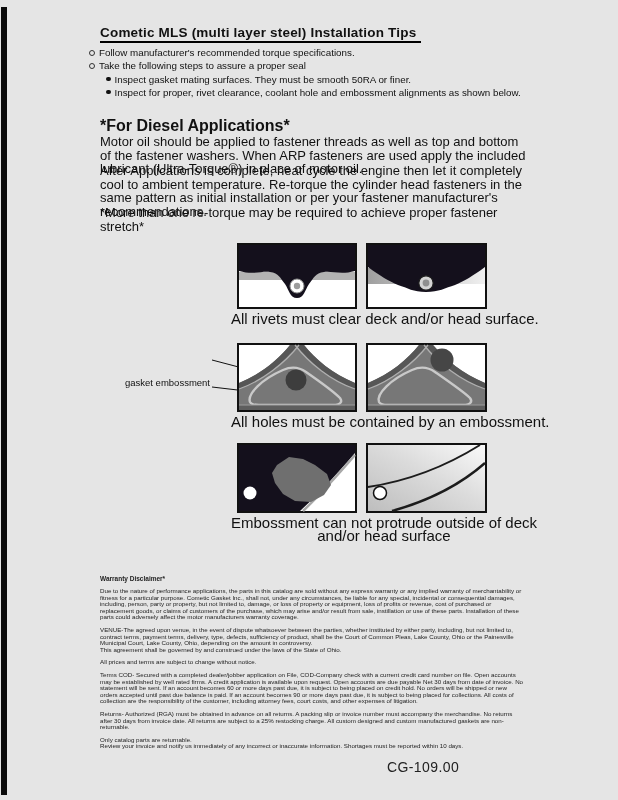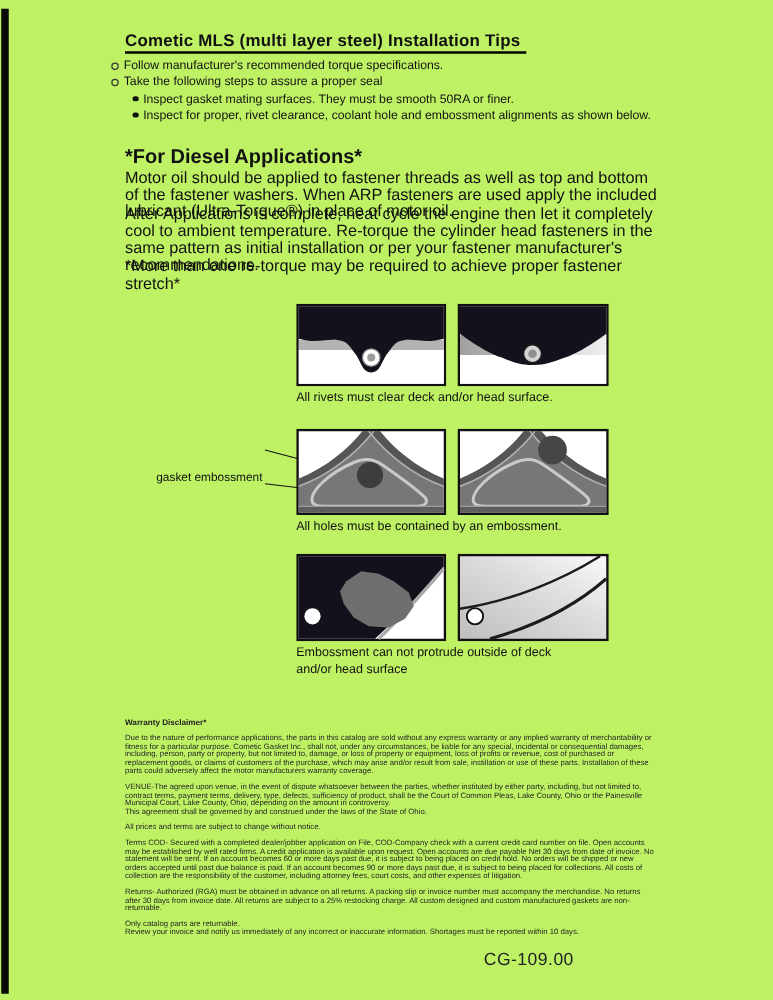--- a/index.html
+++ b/index.html
@@ -1,17 +1,17 @@
 <!DOCTYPE html>
 <html><head>
 <meta charset="utf-8">
 <style>
   html,body { margin:0; padding:0; background:#ffffff; }
   .page {
-    position:relative; width:618px; height:800px; background:#bef264;
+    position:relative; width:618px; height:800px; background:#e5e5e5;
     font-family:"Liberation Sans", sans-serif; color:#111; overflow:hidden;
   }
   .edge-bar { position:absolute; left:1px; top:7px; width:6px; height:788px; background:#0a0a0a; }
 
   .title {
     position:absolute; left:100px; top:26px; font-size:13.5px; font-weight:bold;
     letter-spacing:0.2px; border-bottom:2.5px solid #000; padding:0 5px 1px 0; line-height:1.05;
   }
 
   .bullet-list { position:absolute; left:89px; top:46px; width:450px; }
@@ -19,21 +19,21 @@
   .bullet-row.sub { margin-left:17px; }
   .marker-hollow { flex:none; width:4px; height:4px; border:1px solid #333; border-radius:50%; margin:4px 4px 0 0; }
   .marker-solid  { flex:none; width:4.5px; height:4.5px; background:#111; border-radius:50%; margin:4px 4px 0 0; }
 
   .diesel-heading { position:absolute; left:100px; top:117px; font-size:16px; font-weight:bold; }
   .body-para { position:absolute; left:100px; width:428px; font-size:13px; line-height:13.5px; }
   .p1 { top:135px; } .p2 { top:164px; } .p3 { top:206px; }
 
   .dg-label { position:absolute; width:121px; text-align:center; font-size:13px; letter-spacing:0.8px; color:#111;margin-top:32px; }
   .dg-panel { position:absolute; line-height:0; }
-  .dg-caption { position:absolute; left:237px; font-size:10px; line-height:13px; white-space:pre-line; color:#111; }
+  .dg-caption { position:absolute; left:231px; font-size:15px; line-height:13px; white-space:pre-line; color:#111;text-align:center; }
 
   .anno { position:absolute; text-align:right; font-size:9.5px; line-height:11.5px; white-space:pre-line; color:#111; }
   .anno-coolant { left:106px; top:345px; width:104px; }
   .anno-emboss  { left:106px; top:377px; width:104px; }
   .leader-overlay { position:absolute; left:209px; top:344px; width:95px; height:60px; }
 
   .disclaimer { position:absolute; left:100px; top:575px; width:424px; color:#222; }
   .disc-h { font-size:6.5px; font-weight:bold; margin:0 0 6px 0; }
   .disc-p { font-size:6.2px; line-height:6.6px; margin:0 0 6px 0; white-space:pre-line; }
 

